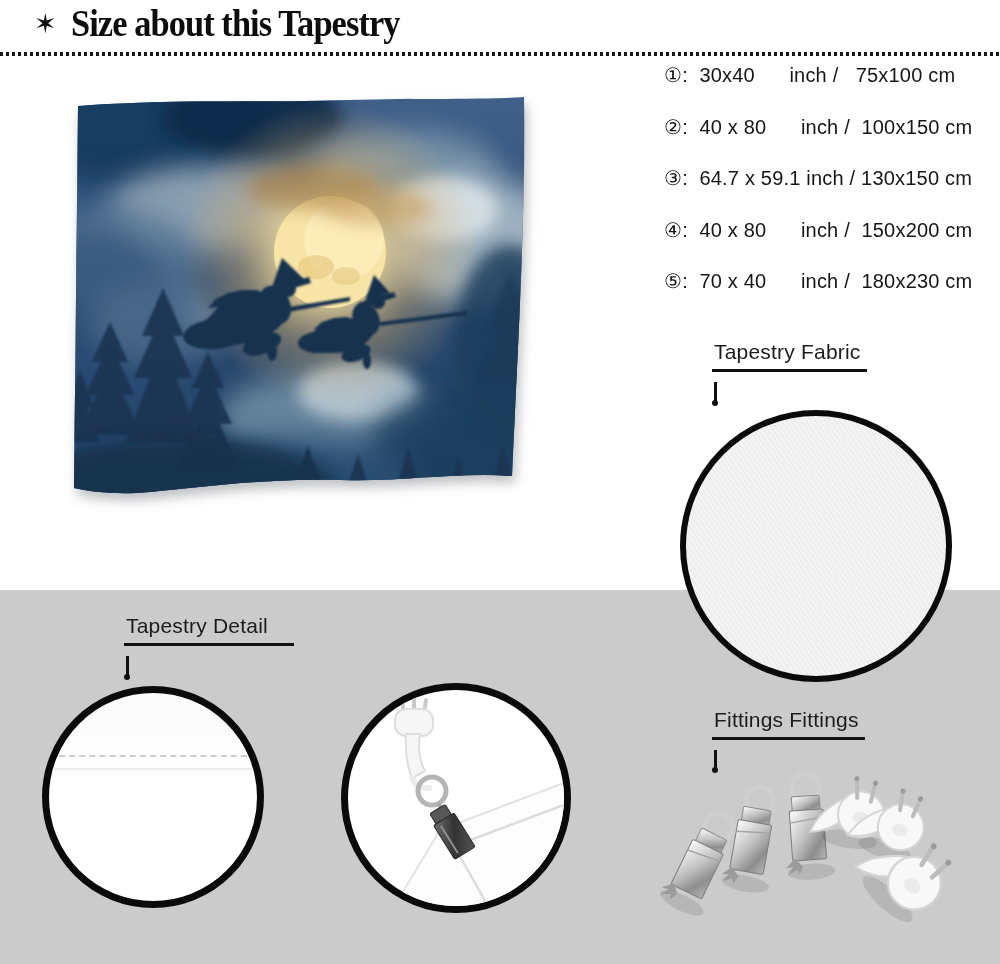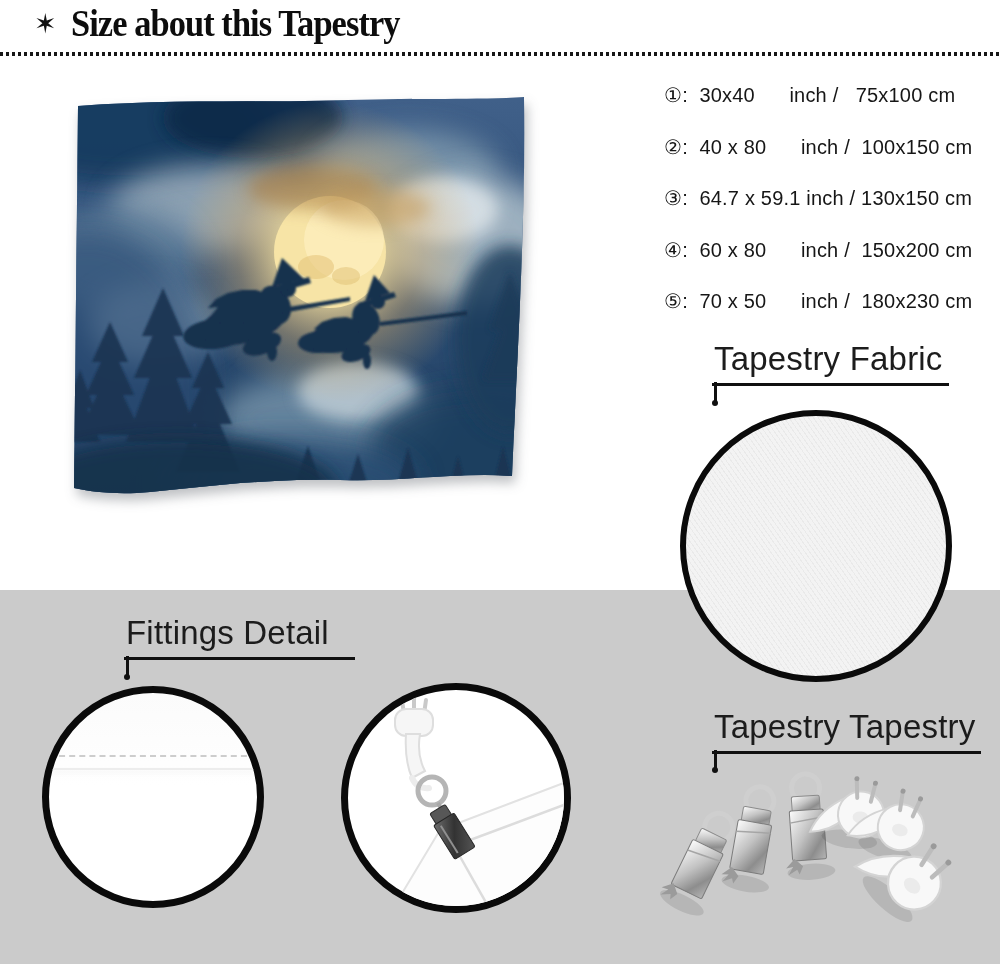--- a/index.html
+++ b/index.html
@@ -9,29 +9,29 @@
   
   .header{position:absolute;left:34px;top:0px;display:flex;align-items:center;gap:14px;}
   .star{font-size:27px;color:#111;line-height:48px;}
   .title{font-family:"Liberation Serif",serif;font-weight:700;font-size:37px;color:#0d0d0d;
          letter-spacing:-1px;display:inline-block;transform:scaleX(.93);transform-origin:left center;
          white-space:nowrap;line-height:48px;}
   .dotted-rule{position:absolute;left:0;top:52px;width:1000px;height:4px;
          background:repeating-linear-gradient(90deg,#161616 0 3px,transparent 3px 6px);}
 
   
-  .size-list{position:absolute;left:664px;top:84px;color:#161616;font-size:20px;}
+  .size-list{position:absolute;left:664px;top:64px;color:#161616;font-size:20px;}
   .size-row{white-space:pre;line-height:23px;margin-bottom:28.5px;letter-spacing:.2px;}
 
   
   .gray-band{position:absolute;left:0;top:590px;width:1000px;height:374px;background:#cbcbcb;}
 
   
   .callout{position:absolute;color:#1c1c1c;}
-  .callout .lbl{font-size:33px;letter-spacing:.2px;display:inline-block;
+  .callout .lbl{font-size:21px;letter-spacing:.2px;display:inline-block;
                 border-bottom:3px solid #101010;padding:0 6px 5px 2px;white-space:nowrap;}
   .callout .tick{position:absolute;left:2px;width:2.5px;height:19px;background:#101010;}
   .callout .dot{position:absolute;left:0px;width:6px;height:6px;border-radius:50%;background:#101010;}
 
   
   .round{border-radius:50%;position:absolute;overflow:hidden;background:#fff;}
   .fabric-circle{left:680px;top:410px;width:260px;height:260px;border:6px solid #0a0a0a;
       background-color:#f3f3f3;
       background-image:repeating-linear-gradient(55deg,rgba(0,0,0,0.04) 0 1px,transparent 1px 4px);}
   .detail-circle{left:42px;top:686px;width:208px;height:208px;border:7px solid #0a0a0a;
@@ -166,33 +166,33 @@
       <path d="M322,232 L409,221 L409,225 L322,236 Z"></path>
       <polygon points="303,231 288,227 276,228 264,232 256,239 262,240 256,248 268,245 266,253 278,249 280,257 292,251 296,244 305,240"></polygon>
     </g>
   </g>
 </svg>
 
 <div class="size-list">
   <div class="size-row">①:  30x40      inch /   75x100 cm</div>
   <div class="size-row">②:  40 x 80      inch /  100x150 cm</div>
   <div class="size-row">③:  64.7 x 59.1 inch / 130x150 cm</div>
-  <div class="size-row">④:  60 x 80      inch /  150x200 cm</div>
-  <div class="size-row">⑤:  70 x 50      inch /  180x230 cm</div>
+  <div class="size-row">④:  40 x 80      inch /  150x200 cm</div>
+  <div class="size-row">⑤:  70 x 40      inch /  180x230 cm</div>
 </div>
 
 <div class="callout" style="left:712px;top:340px;">
   <span class="lbl">Tapestry Fabric</span>
   <span class="tick" style="top:42px;"></span>
   <span class="dot" style="top:60px;"></span>
 </div>
 <div class="round fabric-circle"></div>
 
 <div class="callout" style="left:124px;top:614px;">
-  <span class="lbl" style="padding-right:26px;">Fittings Detail</span>
+  <span class="lbl" style="padding-right:26px;">Tapestry Detail</span>
   <span class="tick" style="top:42px;"></span>
   <span class="dot" style="top:60px;"></span>
 </div>
 <div class="round detail-circle">
   <div class="stitchline"></div>
   <div class="foldline"></div>
 </div>
 
 <div class="round clip-circle">
   <svg width="216" height="216" viewBox="0 0 216 216">
@@ -218,21 +218,21 @@
     <line x1="90" y1="113" x2="96" y2="124" stroke="#a8a8a8" stroke-width="4"></line>
     <g transform="translate(100,136) rotate(-32)">
       <rect x="-9" y="-20" width="18" height="13" rx="2" fill="#575757" stroke="#2e2e2e"></rect>
       <rect x="-12" y="-8" width="24" height="40" rx="2" fill="url(#dkmetal)" stroke="#262626"></rect>
       <line x1="-6" y1="-4" x2="-6" y2="28" stroke="#8f8f8f" stroke-width="2"></line>
     </g>
   </svg>
 </div>
 
 <div class="callout" style="left:712px;top:708px;">
-  <span class="lbl">Tapestry Tapestry</span>
+  <span class="lbl">Fittings Fittings</span>
   <span class="tick" style="top:42px;"></span>
   <span class="dot" style="top:59px;"></span>
 </div>
 
 <svg class="fittings-svg" width="335" height="190" viewBox="0 0 335 190">
   <defs>
     <linearGradient id="mgrad" x1="0" y1="0" x2="1" y2="1">
       <stop offset="0" stop-color="#fdfdfd"></stop>
         <stop offset=".45" stop-color="#c2c2c2"></stop>
       <stop offset=".75" stop-color="#8d8d8d"></stop>

